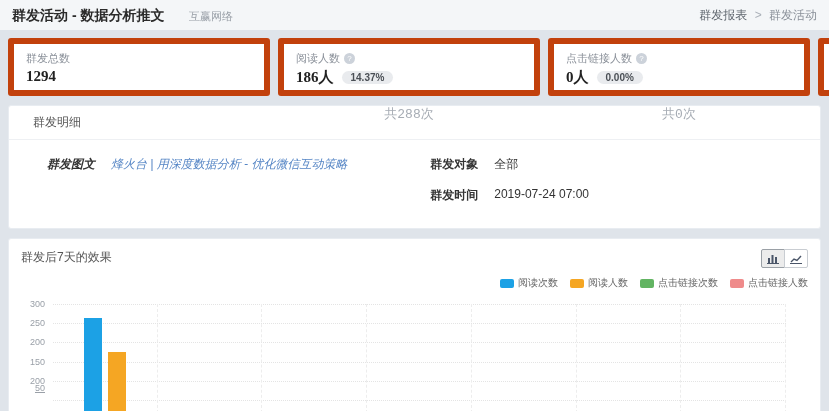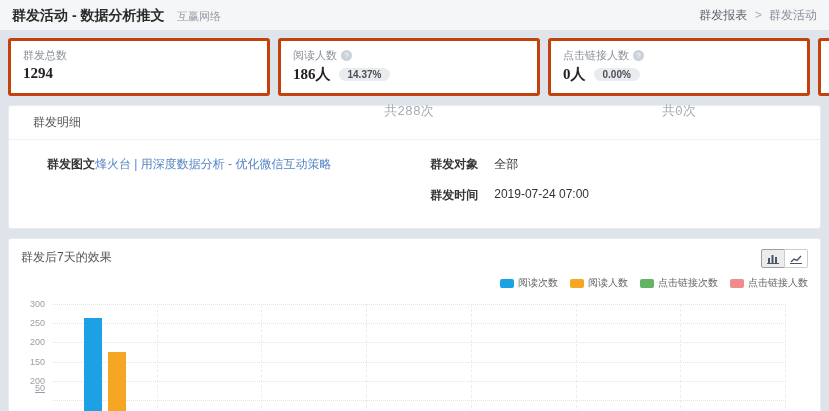--- a/index.html
+++ b/index.html
@@ -5,41 +5,41 @@
   * { margin:0; padding:0; box-sizing:border-box; }
   html,body { width:829px; height:411px; }
   body {
     font-family:"Liberation Sans","DejaVu Sans",sans-serif;
     background:#dfe4ea; color:#333; overflow:hidden; position:relative;
   }
   
   .topbar { height:30px; background:#f4f6f8; display:flex; align-items:center;
     justify-content:space-between; padding:0 12px; }
   .page-title { font-size:14px; font-weight:bold; color:#2b2b2b; }
-  .page-sub { font-size:11px; color:#9aa0a8; margin-left:8px; font-weight:normal; }
+  .page-sub { font-size:11px; color:#9aa0a8; margin-left:20px; font-weight:normal; }
   .crumb { font-size:12px; color:#8a9099; }
   .crumb .parent { color:#5f666e; cursor:pointer; }
   .crumb .sep { margin:0 4px; color:#aab0b8; }
   
   .cards { display:flex; gap:8px; margin:8px; width:1090px; }
-  .card { width:262px; flex:none; height:58px; background:#fff; border:3px solid #c2410c;
+  .card { width:262px; flex:none; height:58px; background:#fff; border:6px solid #c2410c;
     border-radius:3px; padding:7px 12px;text-align:center; }
   .card-label { font-size:11px; color:#8a9099; display:flex; align-items:center; gap:4px; }
   .help { width:11px; height:11px; border-radius:50%; background:#ccd2da; color:#fff;
     font-size:8px; display:inline-flex; align-items:center; justify-content:center; cursor:pointer; }
   .card-valrow { display:flex; align-items:center; gap:8px; margin-top:2px; }
   .card-value { font-size:15px; font-weight:bold; color:#222;font-family:Liberation Serif, serif; }
   .badge { background:#e9ebee; border-radius:9px; padding:1px 9px; font-size:10px;
     font-weight:bold; color:#4a4f55; }
   .card-total { font-size:13px; color:#a6acb4; margin-top:18px;font-family:Liberation Mono, monospace; }
   
   .panel { background:#fff; border:1px solid #e8ecf1; border-radius:3px; margin:9px 8px 0 8px; }
   .panel-head { font-size:12px; color:#555; padding:8px 24px; border-bottom:1px solid #eef0f3; }
   .detail-body { display:flex; padding:16px 12px 24px 12px; }
-  .detail-left { width:52%; display:flex; padding-left:26px; }
+  .detail-left { width:52%; display:flex; gap:16px; padding-left:26px;font-style:italic; }
   .detail-right { width:48%; display:flex; flex-direction:column; gap:14px; }
   .d-row { display:flex; gap:16px; }
   .d-label { font-size:12px; font-weight:bold; color:#333; white-space:nowrap; }
   .d-value { font-size:12px; color:#333; }
   .d-link { font-size:12px; color:#5585c5; text-decoration:none; cursor:pointer; }
   
   .chart-panel { padding:10px 12px 14px 12px; height:200px; }
   .chart-toprow { display:flex; justify-content:space-between; align-items:flex-start; }
   .chart-title { font-size:12px; color:#555; }
   .toolbar { display:flex; }

